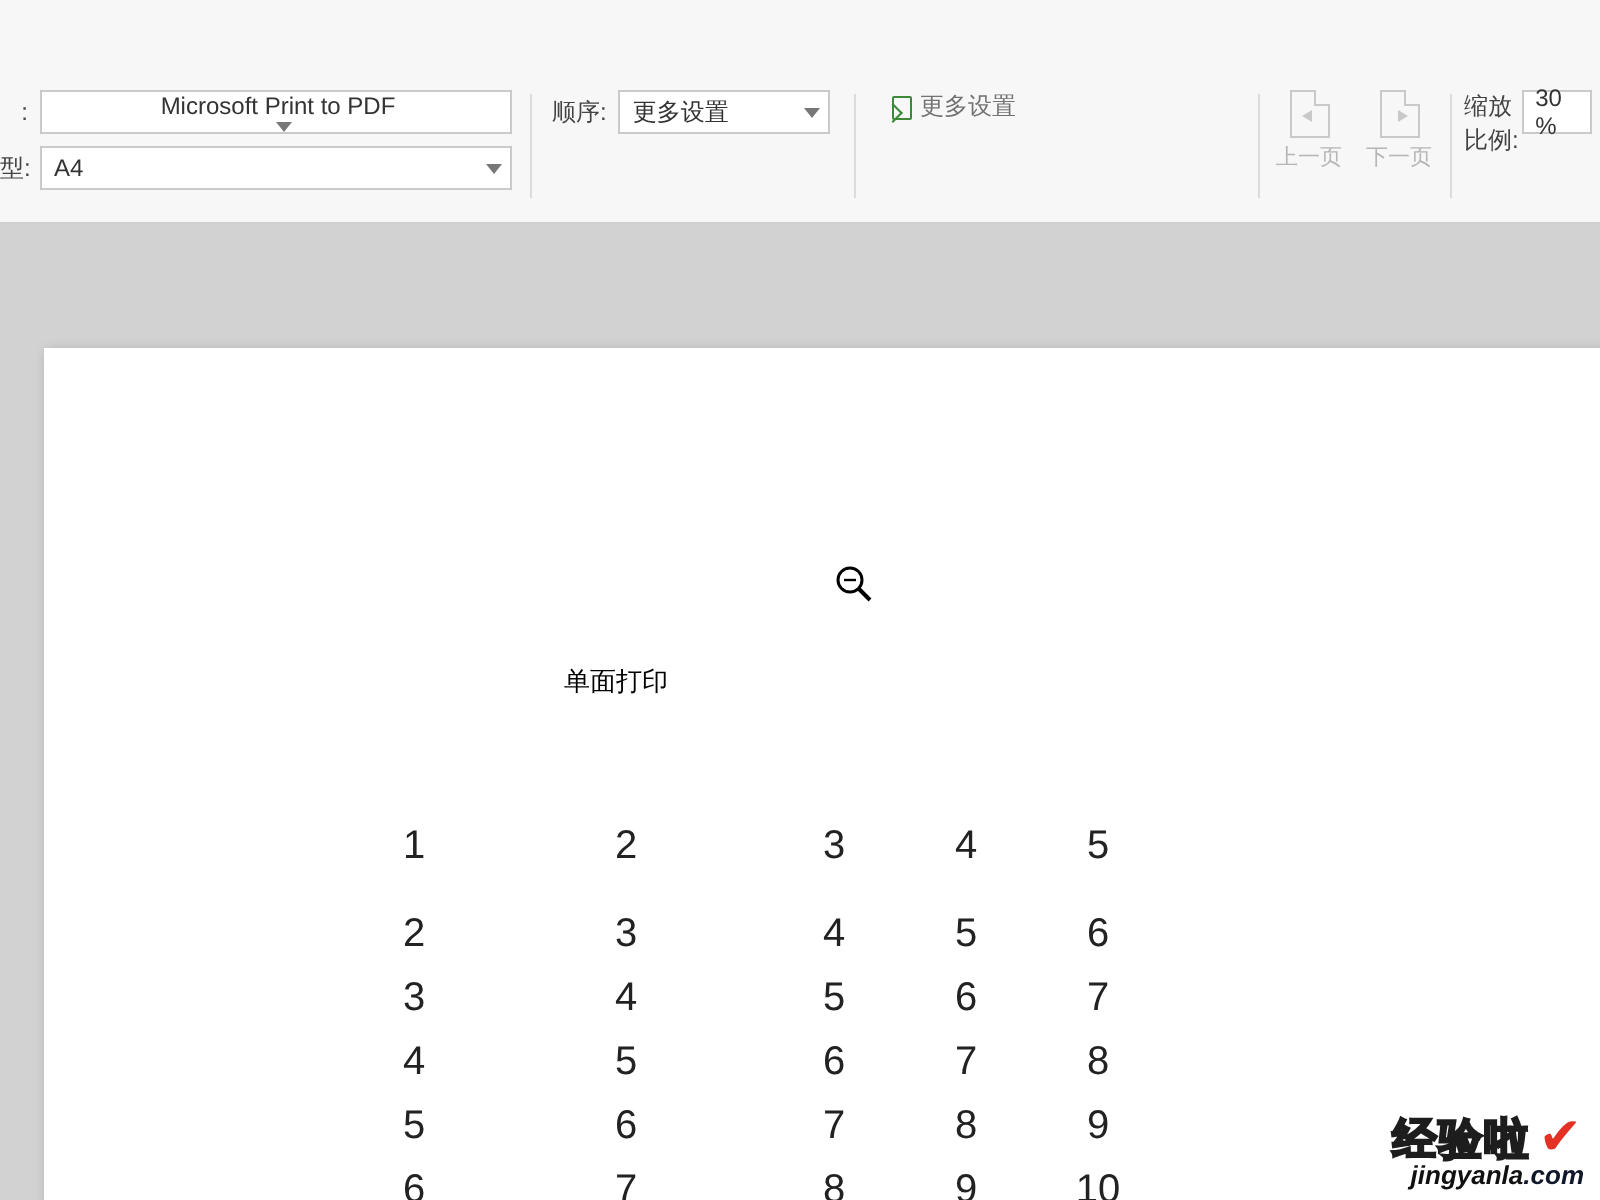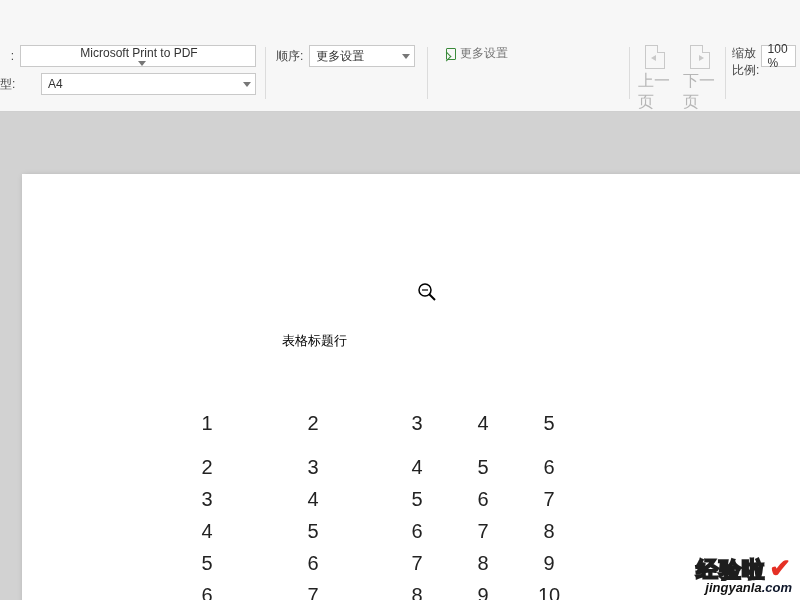--- a/index.html
+++ b/index.html
@@ -116,21 +116,21 @@
     transform: rotate(-45deg);
   }
 
   .page-nav {
     display: flex; gap: 12px; align-items: flex-start;
     padding-left: 8px;
   }
   .page-btn {
     display: flex; flex-direction: column; align-items: center; gap: 2px;
     color: #b6b6b6;
-    font-size: 16px;
+    font-size: 11px;
   }
   .pg-icon {
     width: 20px; height: 24px;
     border: 1px solid #c9c9c9;
     position: relative;
   }
   .pg-icon::after {
     content: "";
     position: absolute;
     right: -1px; top: -1px;
@@ -216,21 +216,21 @@
     position: absolute;
     right: 8px; bottom: 6px;
     text-align: right;
     font-family: "Microsoft YaHei", Arial, sans-serif;
     line-height: 1;
     pointer-events: none;
     user-select: none;
   }
   .wm-top {
     font-size: 22px;
-    font-weight: 700;
+    font-weight: 400;
     letter-spacing: 1px;
     color: #fff;
     -webkit-text-stroke: 2px #1d1d1d;
     text-shadow: 0 1px 0 #fff;
   }
   .wm-check {
     color: #e53025;
     font-size: 26px;
     -webkit-text-stroke: 0;
     margin-left: 4px;
@@ -252,21 +252,21 @@
     <div class="group" style="width:266px; padding-left:0;">
       <div class="row">
         <span class="label" style="width:14px; text-align:right;">:</span>
         <div class="combo" style="width:236px;flex-direction:column;">
           <span>Microsoft Print to PDF</span>
           <span class="caret"></span>
         </div>
       </div>
       <div class="row">
         <span class="label" style="width:14px; text-align:right;">型:</span>
-        <div class="combo" style="width:284px;margin-left:21px;">
+        <div class="combo" style="width:284px;">
           <span>A4</span>
           <span class="caret"></span>
         </div>
       </div>
       <div class="group-sep"></div>
     </div>
 
     <div class="group" style="width:162px;">
       <div class="row">
         <span class="label">顺序:</span>
@@ -300,37 +300,37 @@
             <span class="arrow"></span>
           </div>
         <span>下一页</span>
       </div>
       <div class="group-sep"></div>
     </div>
 
     <div class="group zoom-col" style="width:70px; padding-right:0;">
       <span class="zoom-label">缩放比例:</span>
       <div class="combo zoom-combo">
-        <span>100 %</span>
+        <span>30 %</span>
       </div>
     </div>
 
   </div>
 </div>
 
 <div class="preview-area">
   <div class="paper">
 
     <svg class="magnifier" width="20" height="20">
       <circle cx="8" cy="8" r="6" fill="none" stroke="#000" stroke-width="1.5"></circle>
       <line x1="12" y1="12" x2="18" y2="18" stroke="#000" stroke-width="2"></line>
       <line x1="5" y1="8" x2="11" y2="8" stroke="#000" stroke-width="1.2"></line>
     </svg>
 
-    <div class="title-row">表格标题行</div>
+    <div class="title-row">单面打印</div>
 
     <table class="data-table">
       <tbody>
           <tr class="hdr">
         <td>1</td>
         <td>2</td>
         <td>3</td>
         <td>4</td>
         <td>5</td>
       </tr>

